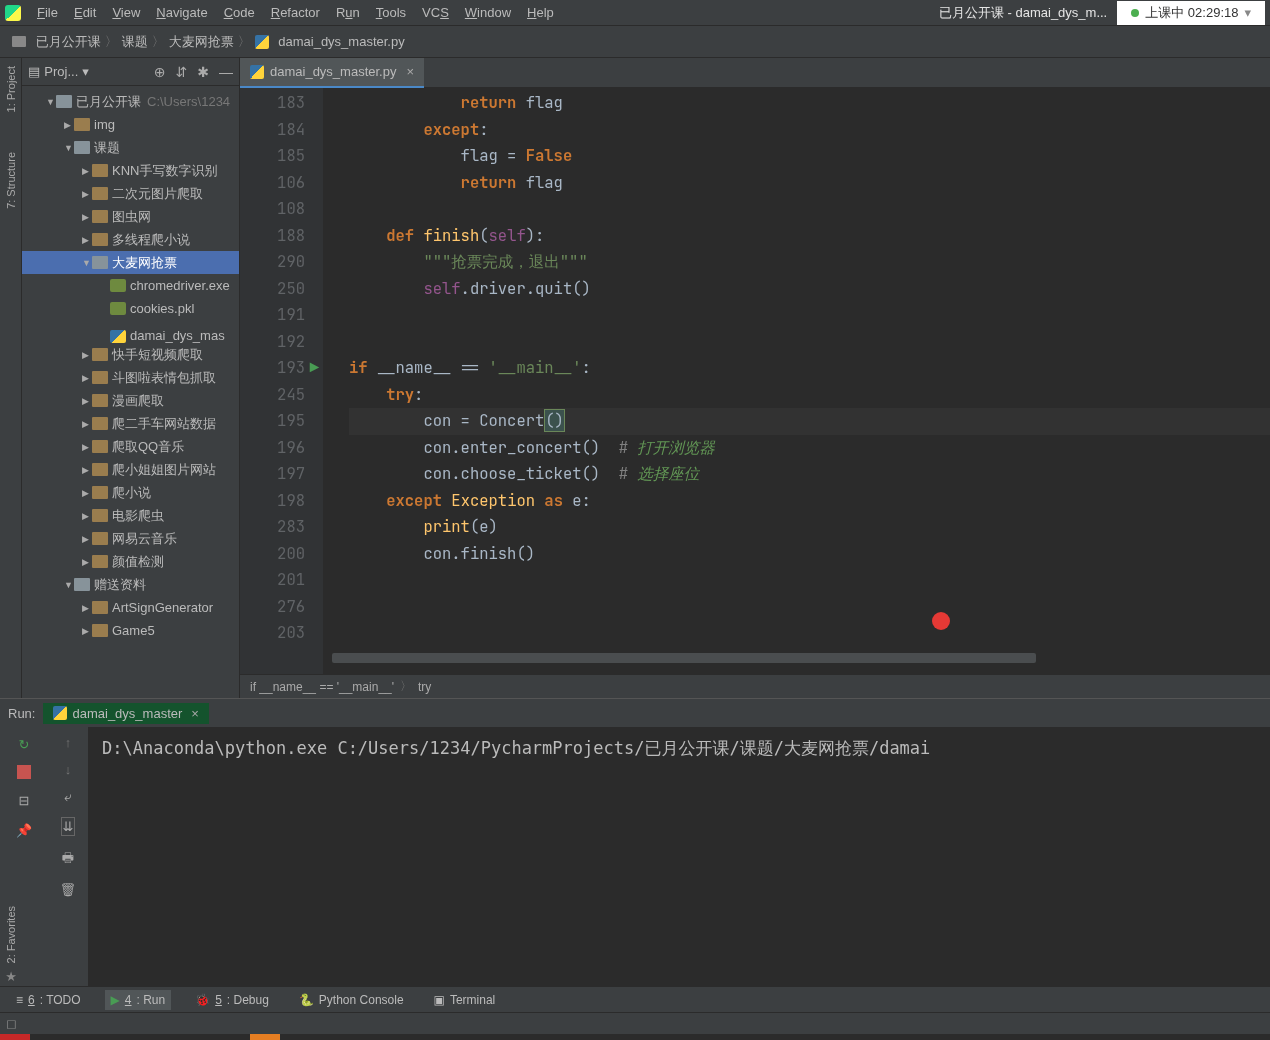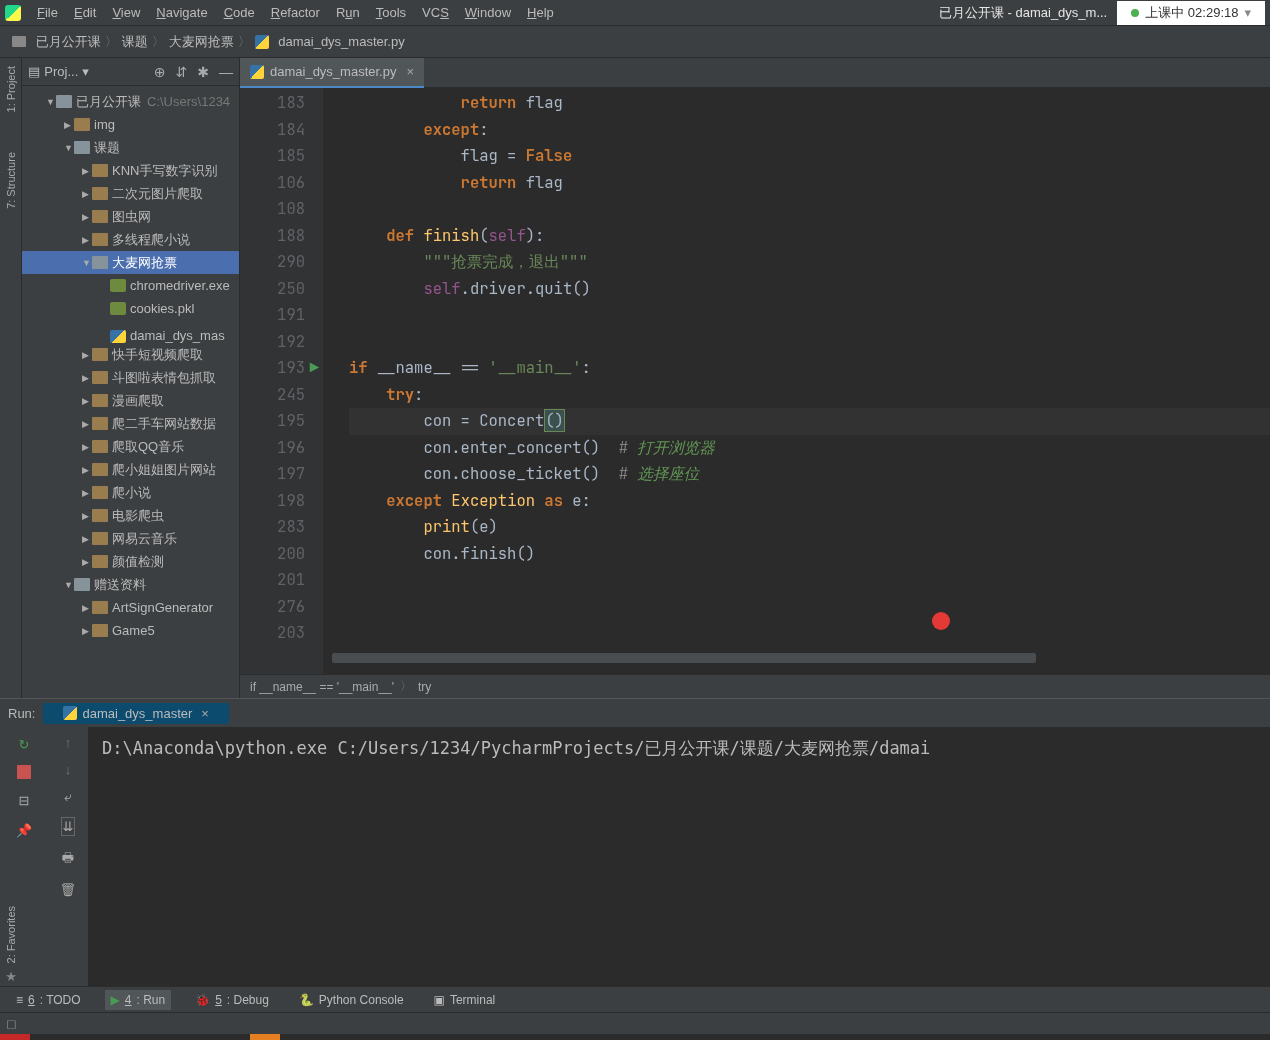--- a/index.html
+++ b/index.html
@@ -213,22 +213,22 @@
 }
 .run-tabbar {
   height: 28px;
   background: #3c3f41;
   display: flex;
   align-items: center;
   padding: 0 8px;
   gap: 8px;
 }
 .run-tab {
-  background: #0c4a6e;
-  padding: 3px 20px;
+  background: #14532d;
+  padding: 3px 10px;
   display: flex;
   align-items: center;
   gap: 5px;
 }
 .run-body {
   flex: 1;
   display: flex;
 }
 .run-controls {
   width: 48px;

